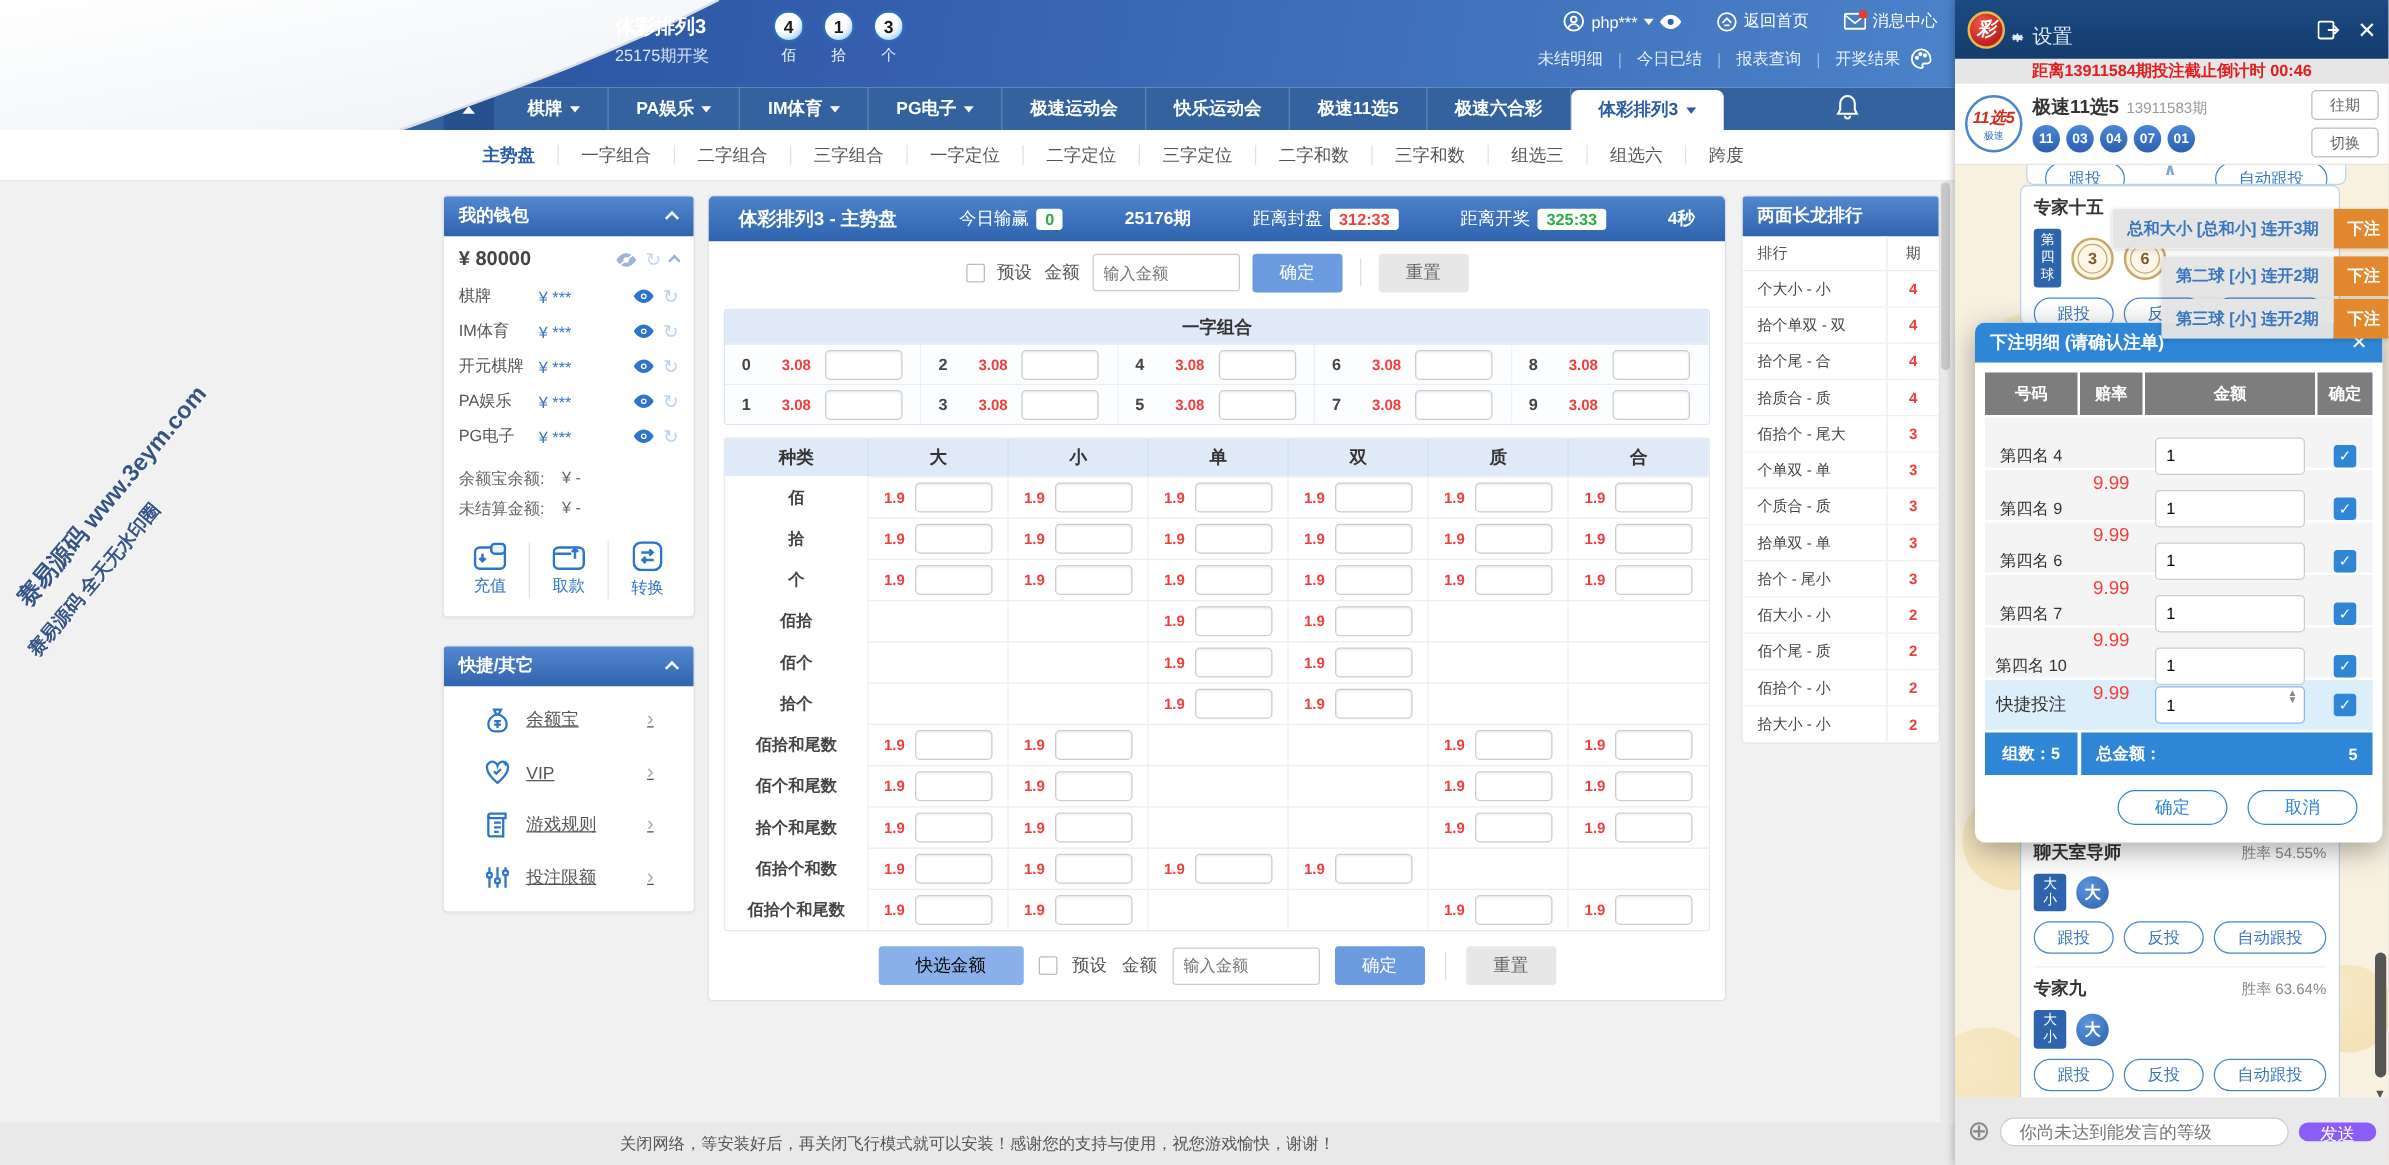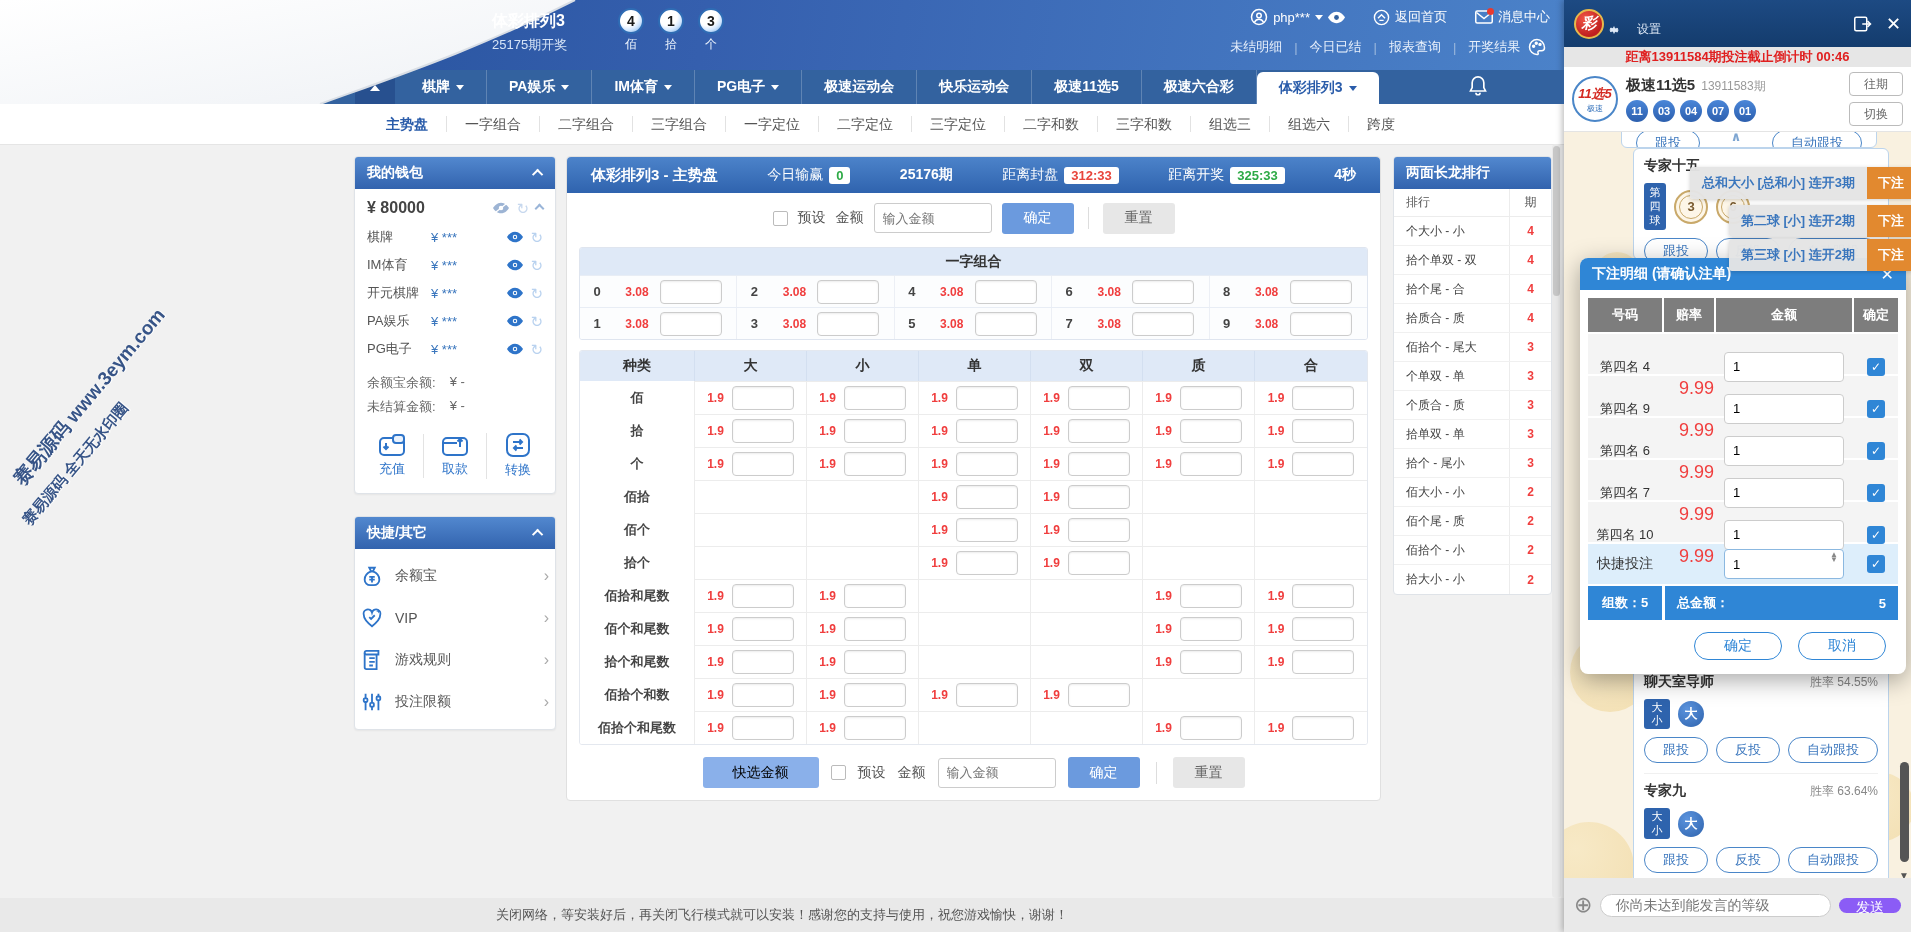--- a/index.html
+++ b/index.html
@@ -70,21 +70,21 @@
   .w-icons{display:flex;gap:7px;align-items:center;}
   .refresh{color:#b9d2ef;font-size:15px;line-height:1;cursor:pointer;}
   .refresh.dim{color:#c7d8ee;}
   .chev-up-b{width:7px;height:7px;border-left:2px solid #9ab5d8;border-top:2px solid #9ab5d8;transform:rotate(45deg);cursor:pointer;}
   .w-meta{padding:8px 12px 2px;color:#666;font-size:13px;}
   .w-meta-row{display:flex;gap:14px;padding:3px 0;}
   .w-actions{display:flex;align-items:center;justify-content:space-around;padding:12px 6px 14px;}
   .w-action{display:flex;flex-direction:column;align-items:center;gap:4px;color:#2e74c9;font-size:13px;cursor:pointer;flex:1;}
   .w-action + .w-action{border-left:1px solid #e3e3e3;}
 
-  .q-item{display:flex;align-items:center;gap:12px;padding:10px 6px;font-size:14px;color:#555;cursor:pointer;}
+  .q-item{display:flex;align-items:center;gap:12px;padding:10px 32px;font-size:14px;color:#555;cursor:pointer;text-decoration:underline;}
   .q-chev{margin-left:auto;color:#aaa;font-size:16px;}
   .latest-empty{display:flex;flex-direction:column;align-items:center;gap:6px;padding:16px 0 18px;color:#c0c0c0;font-size:12px;}
 
   
   .main-panel{position:absolute;left:566px;top:12px;width:815px;background:#fff;border:1px solid #e0e0e0;border-radius:4px;padding-bottom:12px;}
   .mp-head{height:36px;background:linear-gradient(180deg,#4c83ca,#2f63ae);border-radius:4px 4px 0 0;color:#fff;
            display:flex;align-items:center;justify-content:space-between;padding:0 24px;font-size:14px;}
   .mp-title{font-weight:bold;font-size:15px;}
   .mp-group{display:flex;align-items:center;gap:6px;}
   .mp-box{background:#fff;border-radius:3px;padding:1px 7px;font-weight:bold;font-size:13px;}
@@ -134,21 +134,21 @@
   .page-scroll .thumb{position:absolute;top:2px;left:1px;width:7px;height:150px;background:#c7c7c7;border-radius:4px;}
 
   .footer-bar{position:absolute;left:0;bottom:0;width:1564px;height:34px;background:#e9e9e9;
               display:flex;align-items:center;justify-content:center;color:#555;font-size:13px;}
 
   
   .chat-col{position:absolute;left:1564px;top:0;width:347px;height:932px;background:#f9f1e0;box-shadow:-2px 0 6px rgba(0,0,0,.25);}
   .chat-header{position:relative;height:47px;background:linear-gradient(180deg,#1d4a83,#143c6d);color:#fff;display:flex;align-items:center;padding:0 10px;z-index:5;}
   .c-logo{width:30px;height:30px;border-radius:50%;background:radial-gradient(circle at 35% 30%,#f05545,#c01f1f 70%);
           border:2px solid #e7b94c;color:#fff;font-size:15px;font-weight:bold;display:flex;align-items:center;justify-content:center;font-style:italic;}
-  .c-settings{display:flex;align-items:center;gap:17px;font-size:12px;color:#dfe9f6;margin-left:4px;margin-top:12px;cursor:pointer;}
+  .c-settings{display:flex;align-items:center;gap:6px;font-size:16px;color:#dfe9f6;margin-left:4px;margin-top:12px;cursor:pointer;}
   .c-center{position:absolute;left:0;right:0;text-align:center;pointer-events:none;}
   .c-title{font-size:15px;font-weight:bold;}
   .c-online{font-size:11px;color:#bcd0e8;margin-top:1px;}
   .c-right{margin-left:auto;display:flex;align-items:center;gap:14px;z-index:2;}
   .c-x{font-size:18px;font-weight:bold;cursor:pointer;line-height:1;}
   .countdown{height:20px;background:#e6e6e6;display:flex;align-items:center;justify-content:center;
              color:#e02020;font-size:13px;font-weight:bold;}
   .game-bar{height:65px;background:#fff;display:flex;align-items:center;padding:0 8px;gap:8px;border-bottom:1px solid #e4e4e4;}
   .g-logo{width:46px;height:46px;border-radius:50%;border:2px solid #4a86c8;background:#fff;display:flex;flex-direction:column;align-items:center;justify-content:center;flex-shrink:0;}
   .g-logo-main{color:#d42a22;font-weight:bold;font-size:13px;font-style:italic;}
@@ -166,21 +166,21 @@
   .chat-body{position:relative;height:746px;overflow:hidden;}
   .coin{position:absolute;border-radius:50%;background:radial-gradient(circle at 35% 30%,#f6e3b2,#edd08c);opacity:.55;}
 
   .sliver-card{position:absolute;left:57px;top:-14px;width:256px;height:30px;background:#fff;border:1px solid #bcd4ec;border-radius:0 0 6px 6px;
                display:flex;align-items:flex-end;justify-content:space-between;padding:0 14px 3px;overflow:hidden;}
   .pill{height:26px;border:1px solid #4a86c8;border-radius:14px;background:#fff;color:#3a76bd;font-size:13px;
         padding:0 18px;display:flex;align-items:center;justify-content:center;cursor:pointer;white-space:nowrap;font-family:inherit;}
   .sliver-card .pill{transform:translateY(12px);}
   .sliver-chev{color:#7ea6d2;font-size:13px;font-weight:bold;}
 
-  .expert-card{position:absolute;left:69px;width:256px;background:#fff;border:1px solid #bcd4ec;border-radius:6px;padding:8px 10px;}
+  .expert-card{position:absolute;left:52px;width:256px;background:#fff;border:1px solid #bcd4ec;border-radius:6px;padding:8px 10px;}
   .e-name-row{display:flex;align-items:baseline;justify-content:space-between;}
   .e-name{font-weight:bold;font-size:14px;color:#333;}
   .e-rate{font-size:12px;color:#888;}
   .e-badges{display:flex;align-items:center;gap:8px;margin:8px 0;}
   .badge-v{width:22px;background:#2e63ad;border-radius:3px;color:#fff;font-size:11px;text-align:center;padding:3px 0;line-height:1.25;}
   .coin-badge{width:34px;height:34px;border-radius:50%;background:#fdf6e8;border:2px solid #c9a96a;display:flex;align-items:center;justify-content:center;}
   .coin-inner{width:24px;height:24px;border-radius:50%;border:1px solid #c9a96a;color:#7a5b2f;font-weight:bold;font-size:13px;display:flex;align-items:center;justify-content:center;}
   .badge-sq{width:26px;background:#2e63ad;border-radius:3px;color:#fff;font-size:11px;text-align:center;padding:2px 0;line-height:1.2;}
   .badge-c{width:26px;height:26px;border-radius:50%;background:radial-gradient(circle at 35% 30%,#5b93dd,#2e63ad);color:#fff;font-size:13px;font-weight:bold;display:flex;align-items:center;justify-content:center;}
   .e-pills{display:flex;justify-content:space-between;gap:6px;}
@@ -202,21 +202,21 @@
   
   .dialog{position:absolute;left:1580px;top:258px;width:326px;background:#fff;border-radius:8px;z-index:50;
           box-shadow:0 6px 24px rgba(0,0,0,.35);overflow:hidden;}
   .dlg-head{height:32px;background:#2f86d6;color:#fff;font-size:14px;font-weight:bold;display:flex;align-items:center;justify-content:space-between;padding:0 12px;}
   .dlg-x{font-size:16px;cursor:pointer;font-weight:bold;}
   .dlg-body{padding:8px 8px 10px;}
   .dlg-grid-head{display:grid;grid-template-columns:74px 50px 136px 44px;gap:2px;margin-bottom:2px;}
   .dlg-hcell{background:#7d7d7d;color:#fff;font-size:13px;font-weight:bold;height:34px;display:flex;align-items:center;justify-content:center;}
   .dlg-row{display:grid;grid-template-columns:74px 50px 136px 44px;gap:2px;background:#f4f4f4;height:40px;align-items:center;margin-bottom:2px;}
   .dlg-name{font-size:13px;color:#333;text-align:center;}
-  .dlg-odds{color:#f03e3e;font-size:18px;text-align:right;margin-top:44px;}
+  .dlg-odds{color:#f03e3e;font-size:15px;text-align:center;margin-top:44px;}
   .dlg-amt{width:120px;height:30px;margin:0 auto;border:1px solid #ccc;border-radius:4px;background:#fff;padding:0 8px;font-size:13px;outline:none;display:block;}
   .dlg-cbx{width:18px;height:18px;margin:0 auto;background:#2f86d6;border-radius:3px;color:#fff;font-size:12px;display:flex;align-items:center;justify-content:center;cursor:pointer;}
   .dlg-quick{background:#ddeefb;}
   .stepper{position:relative;width:120px;margin:0 auto;}
   .stepper input{width:120px;height:30px;border:1px solid #8bb8e0;border-radius:4px;padding:0 20px 0 8px;font-size:13px;outline:none;}
   .stepper .arrows{position:absolute;right:6px;top:4px;display:flex;flex-direction:column;line-height:.6;color:#888;font-size:8px;}
   .dlg-foot{display:flex;gap:3px;margin-top:2px;height:34px;}
   .dlg-groups{width:74px;background:#2f86d6;color:#fff;font-size:13px;font-weight:bold;display:flex;align-items:center;justify-content:center;}
   .dlg-total{flex:1;background:#2f86d6;color:#fff;font-size:13px;font-weight:bold;display:flex;align-items:center;justify-content:space-between;padding:0 12px;}
   .dlg-btns{display:flex;justify-content:flex-end;gap:16px;padding:12px 12px 4px;}

